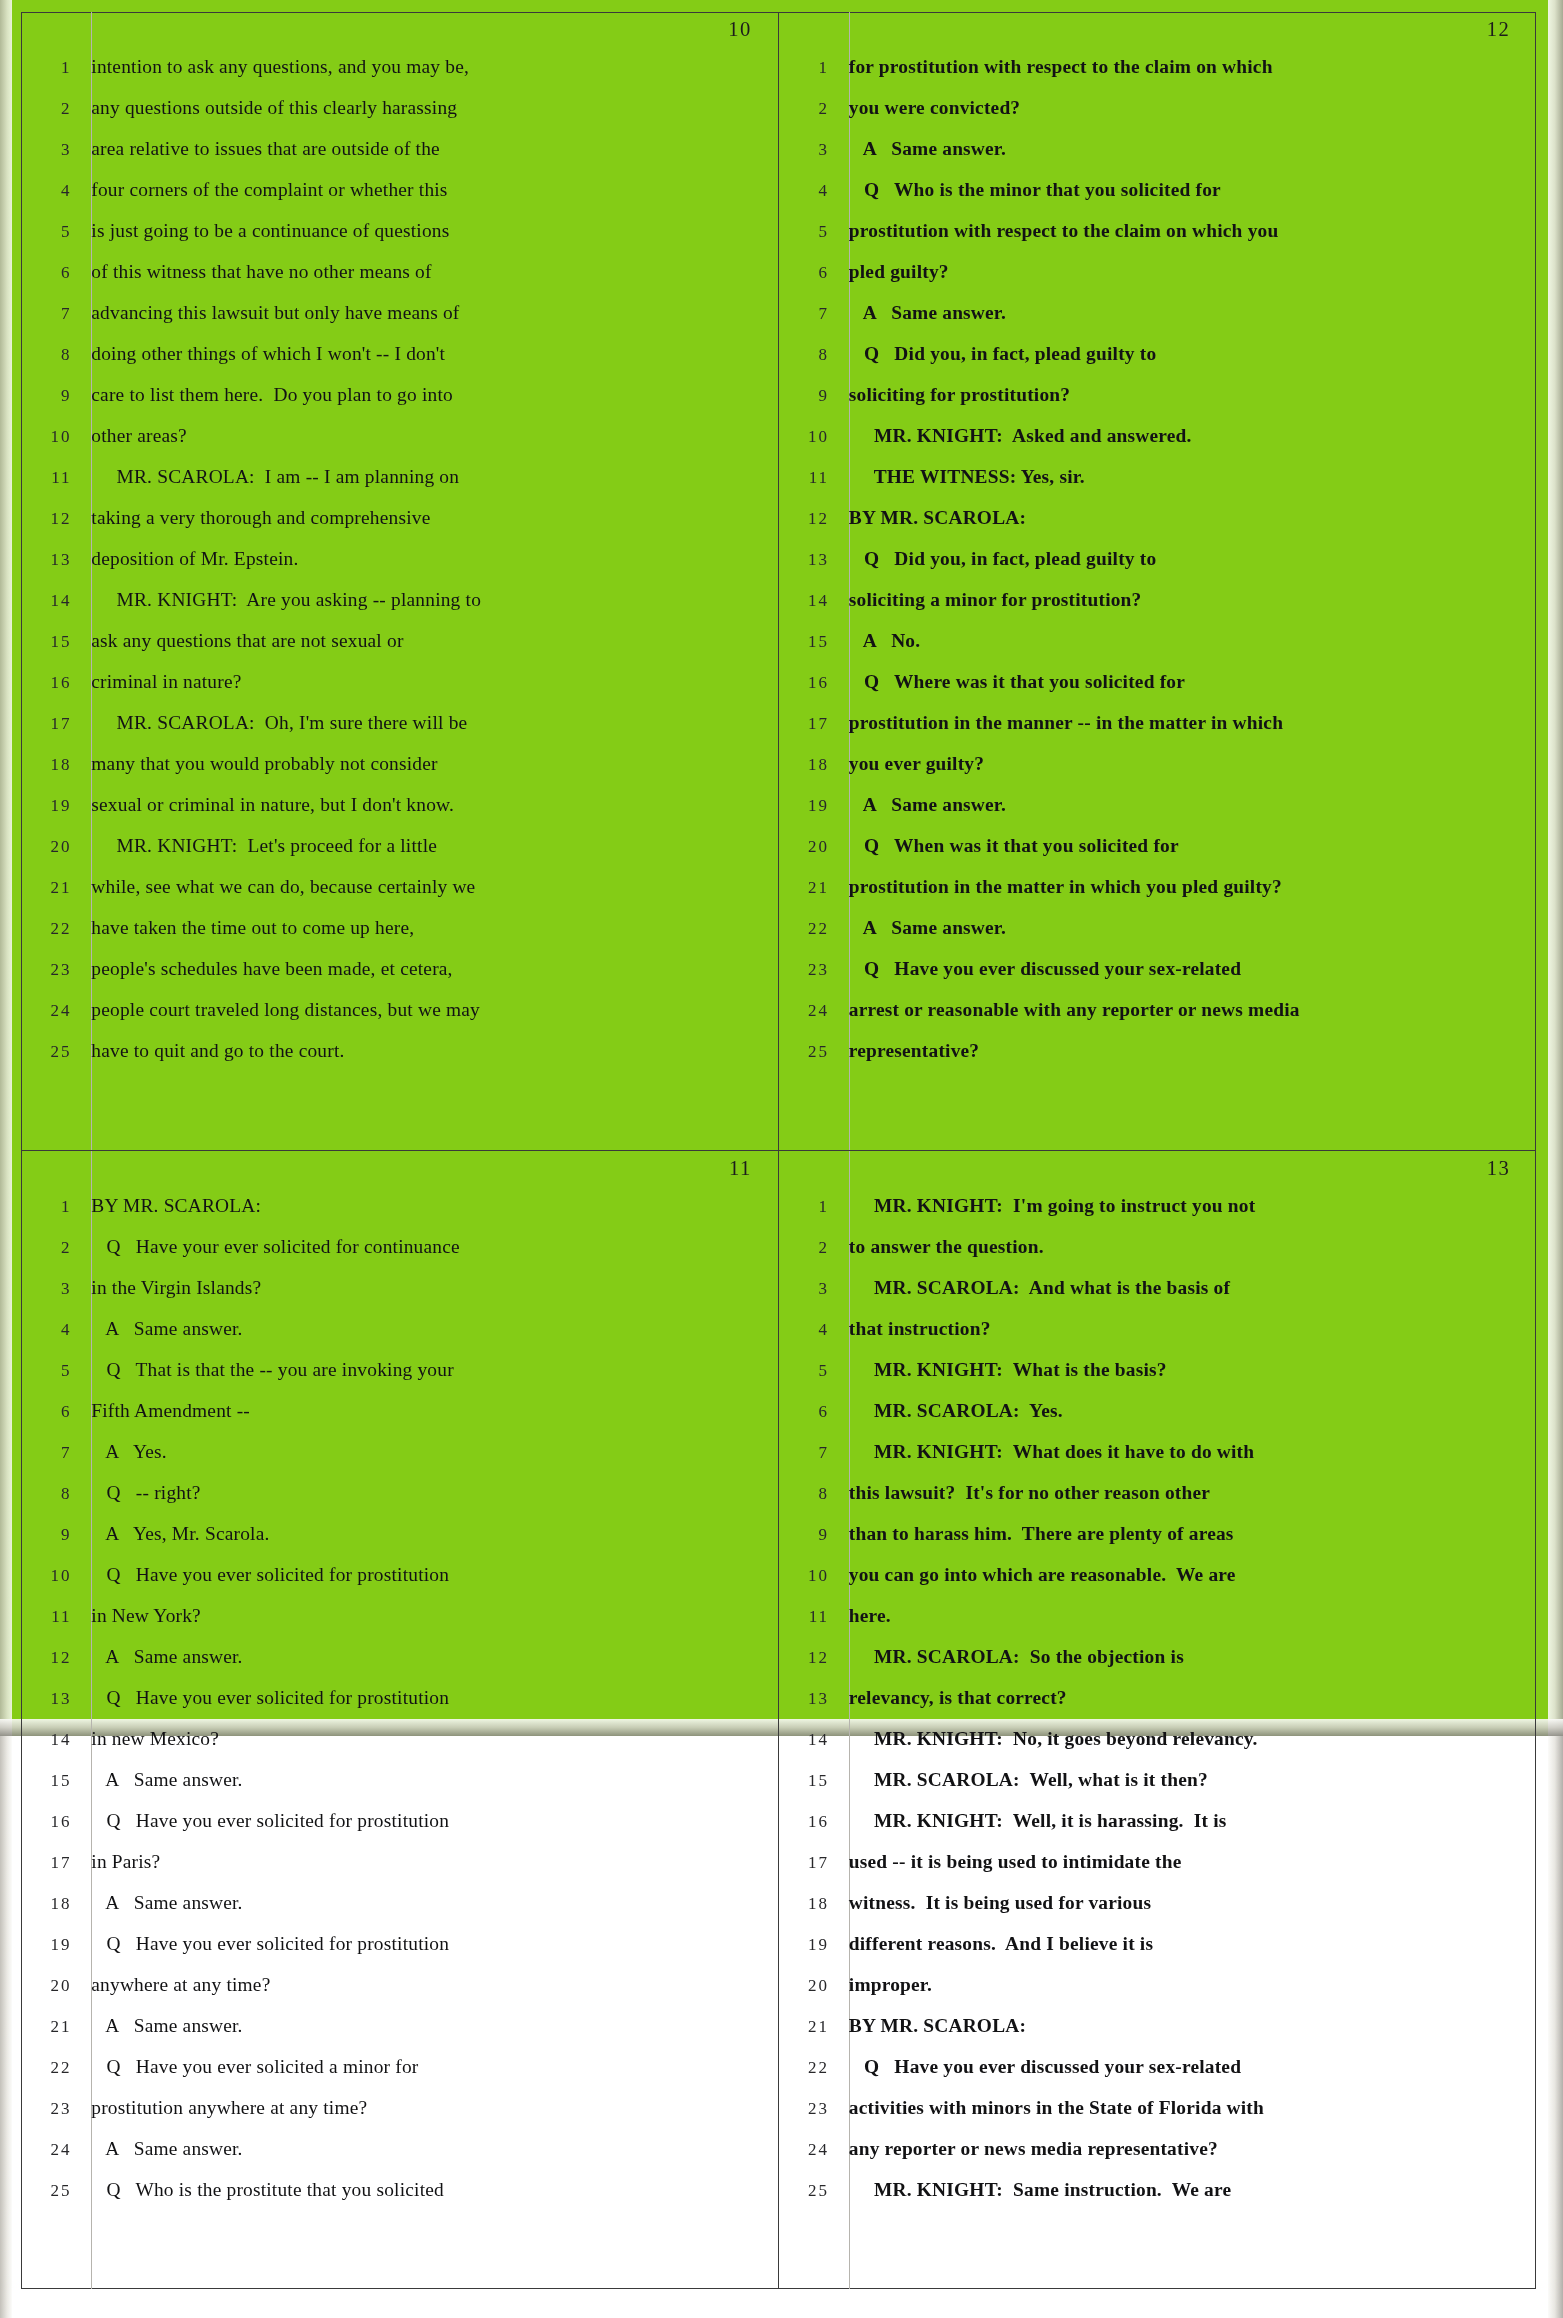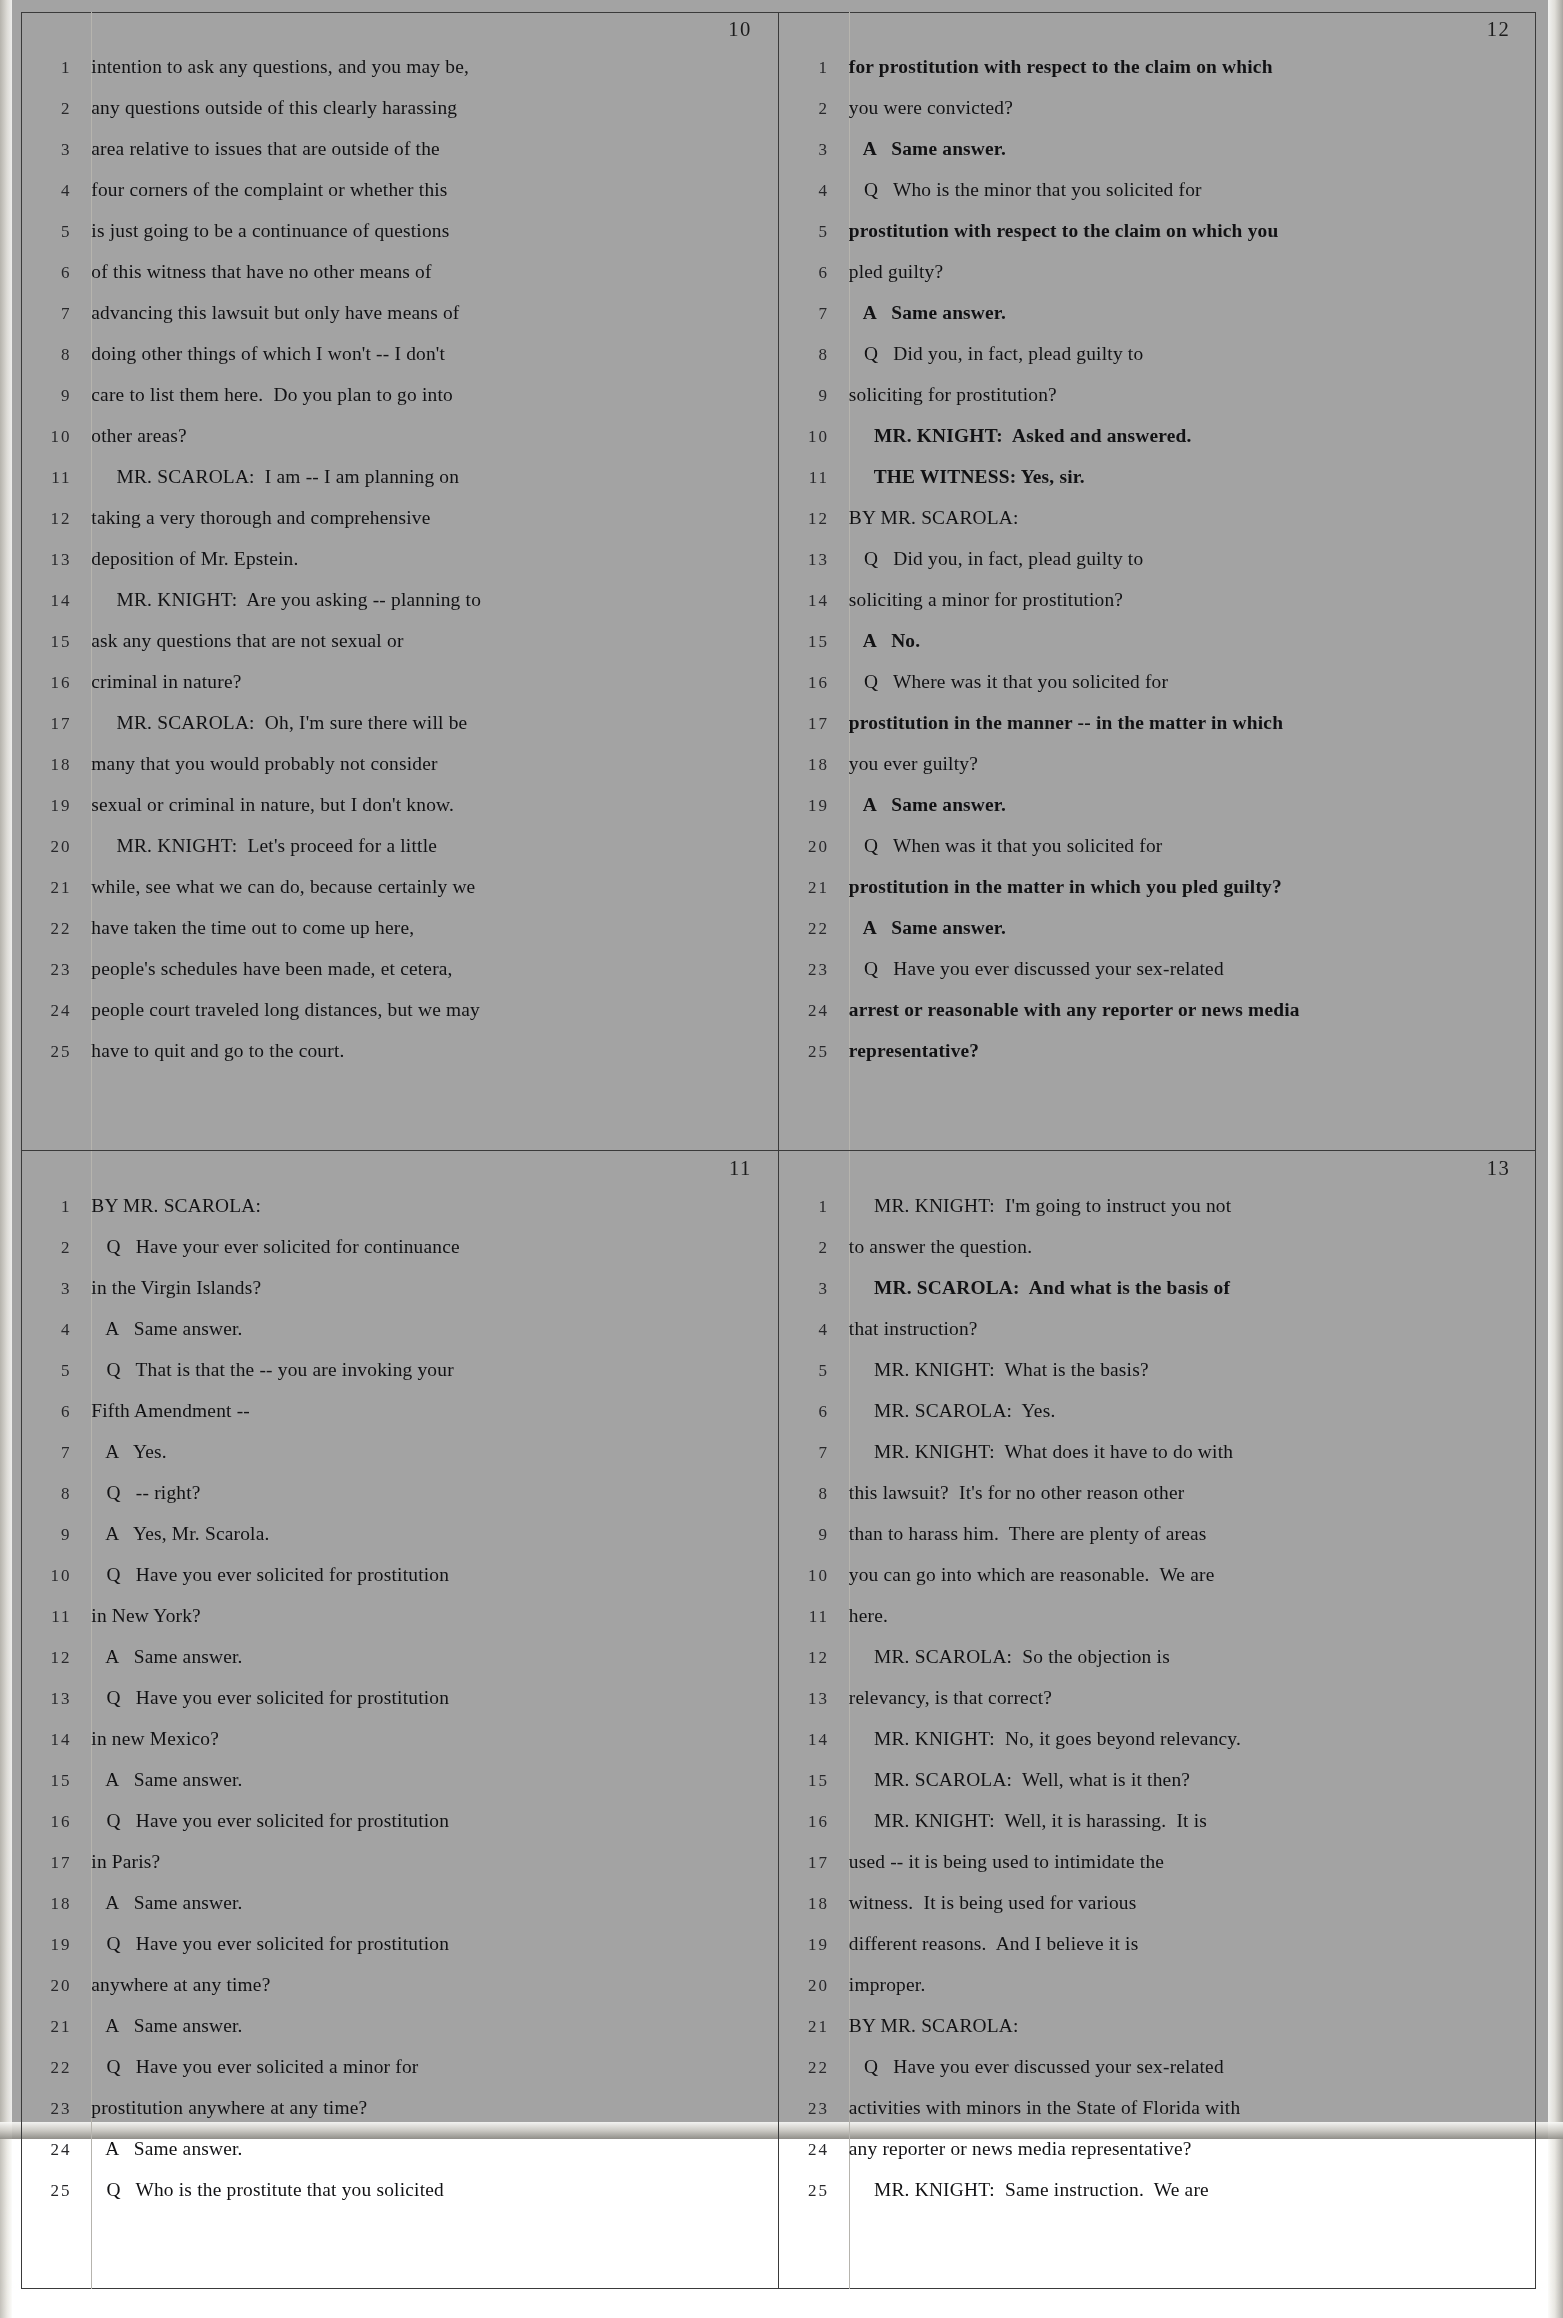--- a/index.html
+++ b/index.html
@@ -12,22 +12,22 @@
     height: 2319px;
     font-family: "Liberation Serif", serif;
     color: #18181a;
     position: relative;
     overflow: hidden;
   }
   .page-sheet {
     position: absolute;
     left: 0; top: 0;
     width: 1563px;
-    height: 2139px;
-    background: #a3a3a3;
+    height: 1736px;
+    background: #84cc16;
   }
   
   .scan-edge-left {
     position: absolute;
     left: 0; top: 0;
     width: 12.2px; height: 2319px;
     background: linear-gradient(to right, #b9b6ae, #e8e6e0 60%, #fbfbf9);
     opacity: .85;
   }
   .scan-edge-right {
@@ -106,21 +106,21 @@
   }
   .tx {
     font-size: 19.4px;
     font-family: "Liberation Serif", serif;
     color: #121214;
     white-space: pre;
     letter-spacing: 0.2px;
   }
   .q-tl .tx, .q-bl .tx { font-weight: 400; }
   .q-tr .tx, .q-br .tx { font-weight: 700; }
-  .q-tr .tx.bold, .q-br .tx.bold { font-weight: 400; }
+  .q-tr .tx.bold, .q-br .tx.bold { font-weight: 700; }
 
   .vline-gutter {
     position: absolute;
     top: 0; bottom: 0;
     width: 0.8px;
     background: #b6b4ae;
   }
 </style>
 </head>
 <body>

